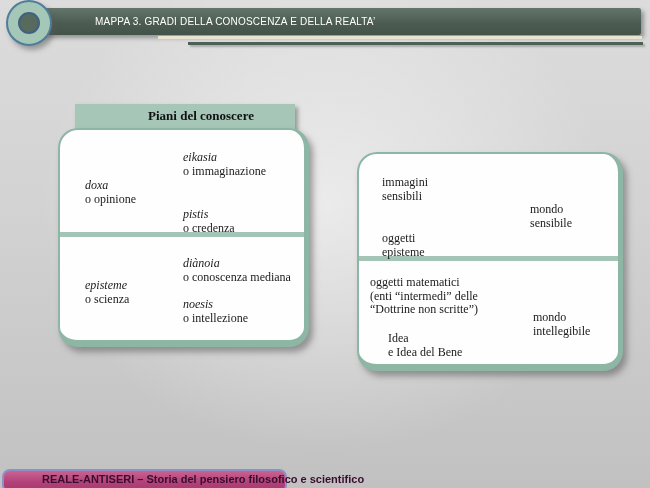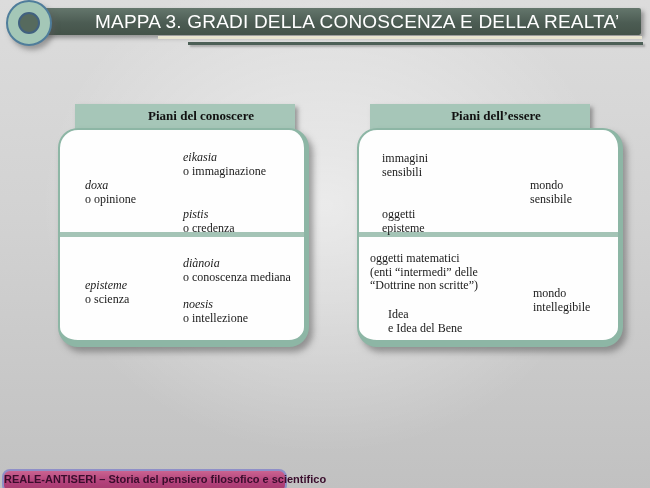--- a/index.html
+++ b/index.html
@@ -12,21 +12,21 @@
   }
   
   .title-bar{
     position:absolute;left:13px;top:8px;width:628px;height:27px;
     background:linear-gradient(180deg,#64766c 0%,#4c5c53 55%,#445349 100%);
     box-shadow:3px 3px 4px rgba(90,90,90,0.55);
     border-radius:2px;
   }
   .title-bar span{
     display:block;padding-left:82px;line-height:27px;
-    font-family:"Liberation Sans",sans-serif;font-size:19px;color:#ffffff;
+    font-family:"Liberation Sans",sans-serif;font-size:10px;color:#ffffff;
     letter-spacing:0.2px;white-space:nowrap;
   }
   .circle-icon{
     position:absolute;left:6px;top:0px;width:42px;height:42px;border-radius:50%;
     background:#a4c7b7;border:2px solid #4f7d9b;
     box-shadow:3px 4px 5px rgba(90,90,90,0.5);
   }
   .circle-inner{
     position:absolute;left:10px;top:10px;width:18px;height:18px;border-radius:50%;
     background:#566a5e;border:2px solid #41617f;
@@ -49,37 +49,37 @@
   
   .card{
     position:absolute;top:128px;height:219px;z-index:2;
     background:#fefefe;
     border:2px solid #8db6a5;border-right-width:5px;border-bottom-width:7px;
     border-radius:20px;
     box-shadow:4px 5px 6px rgba(90,90,90,0.55);
     box-sizing:border-box;
   }
   .card.left{left:58px;width:251px;}
-  .card.right{left:357px;width:266px;}
+  .card.right{left:357px;width:266px;margin-top:24px;}
   .divider{position:absolute;left:0;right:0;top:102px;height:5px;background:#a4c4b6;}
   .entry{position:absolute;font-size:12px;line-height:13.5px;color:#1a1a1a;white-space:nowrap;}
   .entry .term{display:block;font-style:italic;}
   .entry .gloss{display:block;}
   .tblock{position:absolute;font-size:12px;line-height:13.5px;color:#1a1a1a;white-space:pre-line;}
   
   .footer-bar{
     position:absolute;left:2px;top:469px;width:285px;height:24px;
     background:linear-gradient(180deg,#ca6390 0%,#b2417a 55%,#a53a6e 100%);
     border:2px solid #8f8fc7;border-radius:8px;
     box-sizing:border-box;text-align:center;
   }
   .footer-bar span{
     display:block;padding-top:2px;
     font-family:"Liberation Sans",sans-serif;font-size:11px;font-weight:bold;
-    color:#3a0d2c;white-space:nowrap;
+    color:#3a0d2c;white-space:nowrap;padding-left:38px;
   }
 </style>
 </head>
 <body>
 
 <div class="stage">
 
   <div class="title-bar">
     <span>MAPPA 3. GRADI DELLA CONOSCENZA E DELLA REALTA’</span>
   </div>
@@ -114,23 +114,20 @@
     <div class="entry" style="left:25px;top:149px">
       <span class="term">episteme</span>
       <span class="gloss">o scienza</span>
     </div>
     <div class="entry" style="left:123px;top:168px">
       <span class="term">noesis</span>
       <span class="gloss">o intellezione</span>
     </div>
   </div>
 
-  <div class="tab right">
-    <span>Piani dell’essere</span>
-  </div>
   <div class="card right">
     <div class="divider"></div>
 
     <div class="tblock" style="left:23px;top:22px">immagini
 sensibili</div>
     <div class="tblock" style="left:171px;top:49px">mondo
 sensibile</div>
     <div class="tblock" style="left:23px;top:78px">oggetti
 episteme</div>
     <div class="tblock" style="left:11px;top:122px">oggetti matematici

